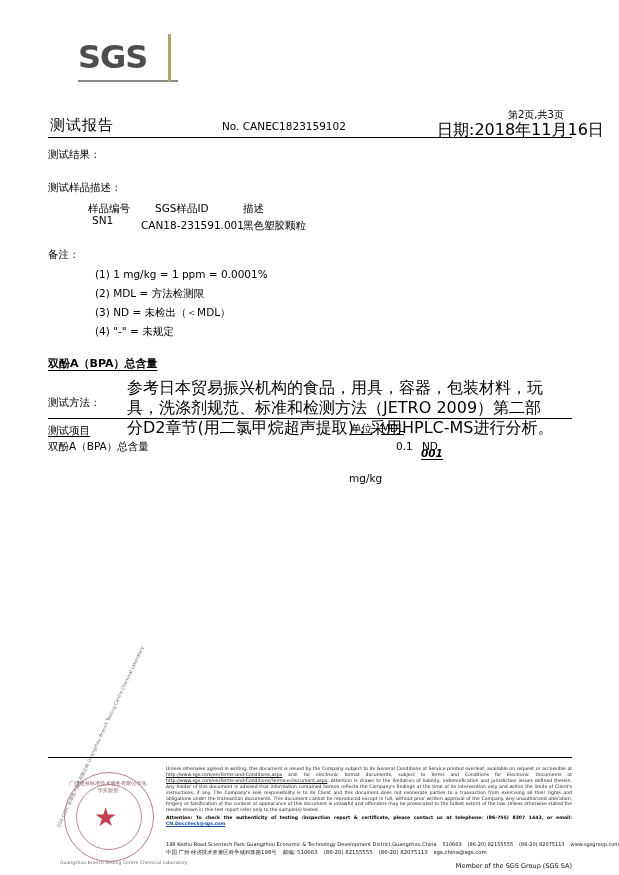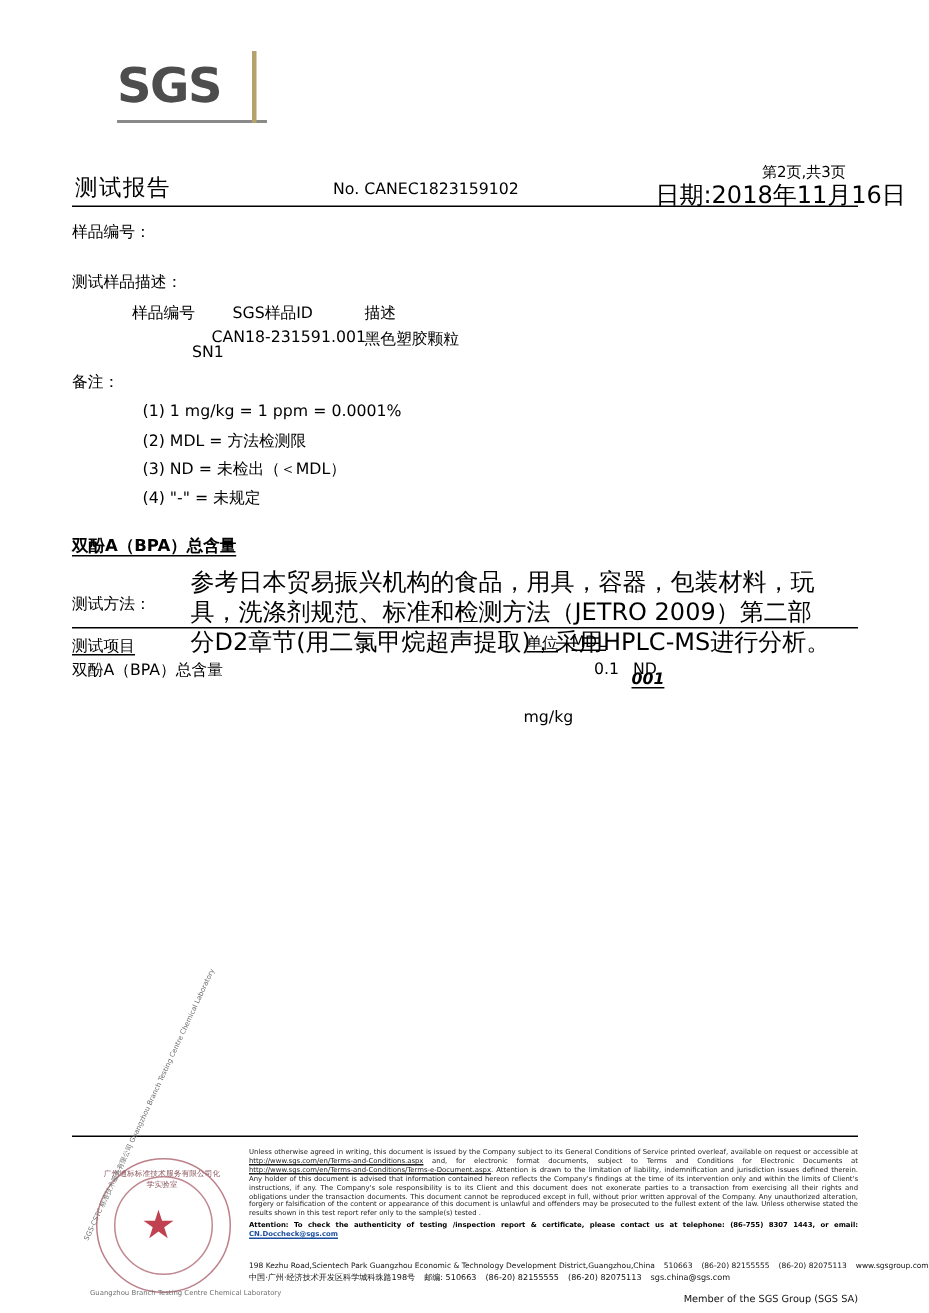--- a/index.html
+++ b/index.html
@@ -100,21 +100,21 @@
     text-underline-offset: 2px;
   }
 
   .results-label { left: 48px; top: 148px; }
   .sample-desc-label { left: 48px; top: 181px; }
 
   
   .st-h1 { left: 88px;  top: 202px; }
   .st-h2 { left: 155px; top: 202px; }
   .st-h3 { left: 243px; top: 202px; }
-  .st-c1 { left: 92px;  top: 229px; margin-left: 36px; }
+  .st-c1 { left: 92px;  top: 214px; }
   .st-c2 { left: 141px; top: 219px; }
   .st-c3 { left: 243px; top: 219px; }
 
   .remarks-label { left: 48px; top: 248px; }
   .note1 { left: 95px; top: 268px; }
   .note2 { left: 95px; top: 287px; }
   .note3 { left: 95px; top: 306px; }
   .note4 { left: 95px; top: 325px; }
 
   .section-title {
@@ -252,21 +252,21 @@
     <div class="logo-rule"></div>
   </div>
   <div class="logo-bar"></div>
 
   <div class="title">测试报告</div>
   <div class="hdr-report-no">No. CANEC1823159102</div>
   <div class="hdr-date">日期:2018年11月16日</div>
   <div class="hdr-page">第2页,共3页</div>
   <div class="hrule" style="top:137px;"></div>
 
-  <div class="lbl results-label">样品编号：</div>
+  <div class="lbl results-label">测试结果：</div>
 
   <div class="lbl sample-desc-label">测试样品描述：</div>
 
   <div class="lbl st-h1">样品编号</div>
   <div class="lbl st-h2">SGS样品ID</div>
   <div class="lbl st-h3">描述</div>
 
   <div class="lbl st-c1">SN1</div>
   <div class="lbl st-c2">CAN18-231591.001</div>
   <div class="lbl st-c3">黑色塑胶颗粒</div>

